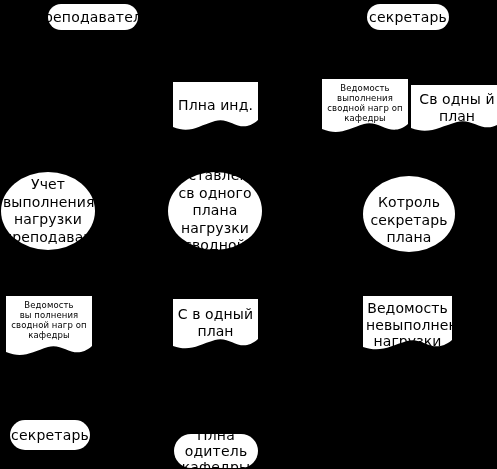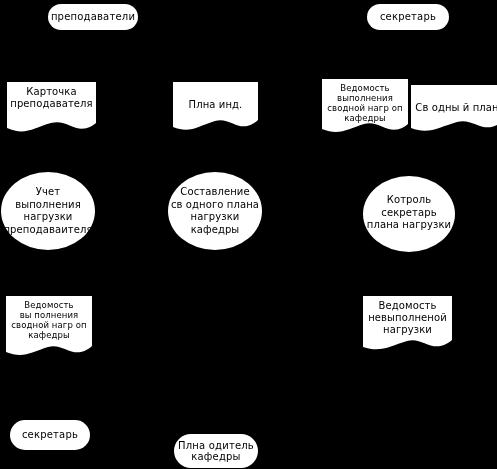--- a/index.html
+++ b/index.html
@@ -80,45 +80,36 @@
     display: flex;
     align-items: center;
     justify-content: center;
     width: 100%;
     height: 100%;
     box-sizing: border-box;
     padding: 0 2px;
   }
   .process .proc-text > span { display: block; width: 100%; }
 
-  .t9  { font-size: 10px; }
+  .t9  { font-size: 14px; }
   .t8  { font-size: 8.5px; }
 </style>
 </head>
 <body>
 
 <div id="canvas">
 
   <div class="node entity t9" style="left:48px; top:4px; width:90px; height:26px;">
     <span>преподаватели</span>
   </div>
 
   <div class="node entity t9" style="left:367px; top:4px; width:82px; height:26px;">
     <span>секретарь</span>
   </div>
 
-  <div class="node doc t9" style="left:7px; top:82px; width:89px; height:52px;">
-    <svg class="doc-shape" viewBox="0 0 89 52" preserveAspectRatio="none">
-      <path d="M0,0 H89 V41 C70,56 62,36 44,41 C26,46 18,54 0,46 Z" fill="#ffffff"></path>
-    </svg>
-    <div class="doc-text">
-      <span style="white-space:pre-line;">Карточка
-преподавателя</span>
-    </div>
-  </div>
 
   <div class="node doc t9" style="left:173px; top:82px; width:85px; height:50px;">
     <svg class="doc-shape" viewBox="0 0 85 50" preserveAspectRatio="none">
       <path d="M0,0 H85 V38 C67,54 58,34 42,39 C25,44 17,52 0,45 Z" fill="#ffffff"></path>
     </svg>
     <div class="doc-text" style="align-items:center;">
       <span style="white-space:pre-line; margin-top:-8px;">Плна инд.</span>
     </div>
   </div>
 
@@ -150,21 +141,21 @@
 нагрузки
 преподаваителя</span>
     </div>
   </div>
 
   <div class="node process t9" style="left:168px; top:172px; width:94px; height:78px;">
     <div class="proc-shape"></div>
     <div class="proc-text">
       <span style="white-space:pre-line;">Составление
 св одного плана
-нагрузки кафедры</span>
+нагрузки сводной</span>
     </div>
   </div>
 
   <div class="node process t9" style="left:363px; top:176px; width:92px; height:76px;">
     <div class="proc-shape"></div>
     <div class="proc-text" style="align-items:flex-start; padding-top:18px;">
       <span style="white-space:pre-line;">Котроль
 секретарь
 плана нагрузки</span>
     </div>
@@ -175,20 +166,28 @@
       <path d="M0,0 H86 V50 C68,66 58,46 42,51 C26,56 17,63 0,56 Z" fill="#ffffff"></path>
     </svg>
     <div class="doc-text">
       <span style="white-space:pre-line;">Ведомость
 вы полнения
 сводной нагр оп
 кафедры</span>
     </div>
   </div>
 
+  <div class="node doc t9" style="left:173px; top:299px; width:85px; height:52px;">
+    <svg class="doc-shape" viewBox="0 0 85 52" preserveAspectRatio="none">
+      <path d="M0,0 H85 V40 C67,56 58,36 42,41 C25,46 17,53 0,47 Z" fill="#ffffff"></path>
+    </svg>
+    <div class="doc-text" style="align-items:center;">
+      <span style="white-space:pre-line; margin-top:-8px;">С в одный план</span>
+    </div>
+  </div>
 
   <div class="node doc t9" style="left:363px; top:296px; width:89px; height:56px;">
     <svg class="doc-shape" viewBox="0 0 89 56" preserveAspectRatio="none">
       <path d="M0,0 H89 V44 C70,60 60,40 44,45 C27,50 18,57 0,51 Z" fill="#ffffff"></path>
     </svg>
     <div class="doc-text">
       <span style="white-space:pre-line;">Ведомость
 невыполненой
 нагрузки</span>
     </div>

